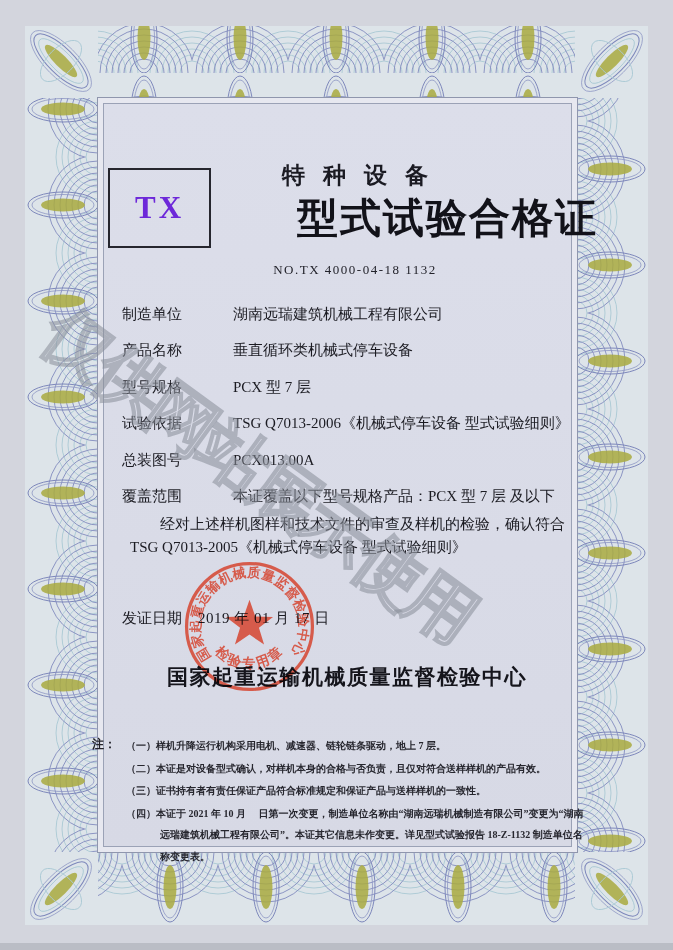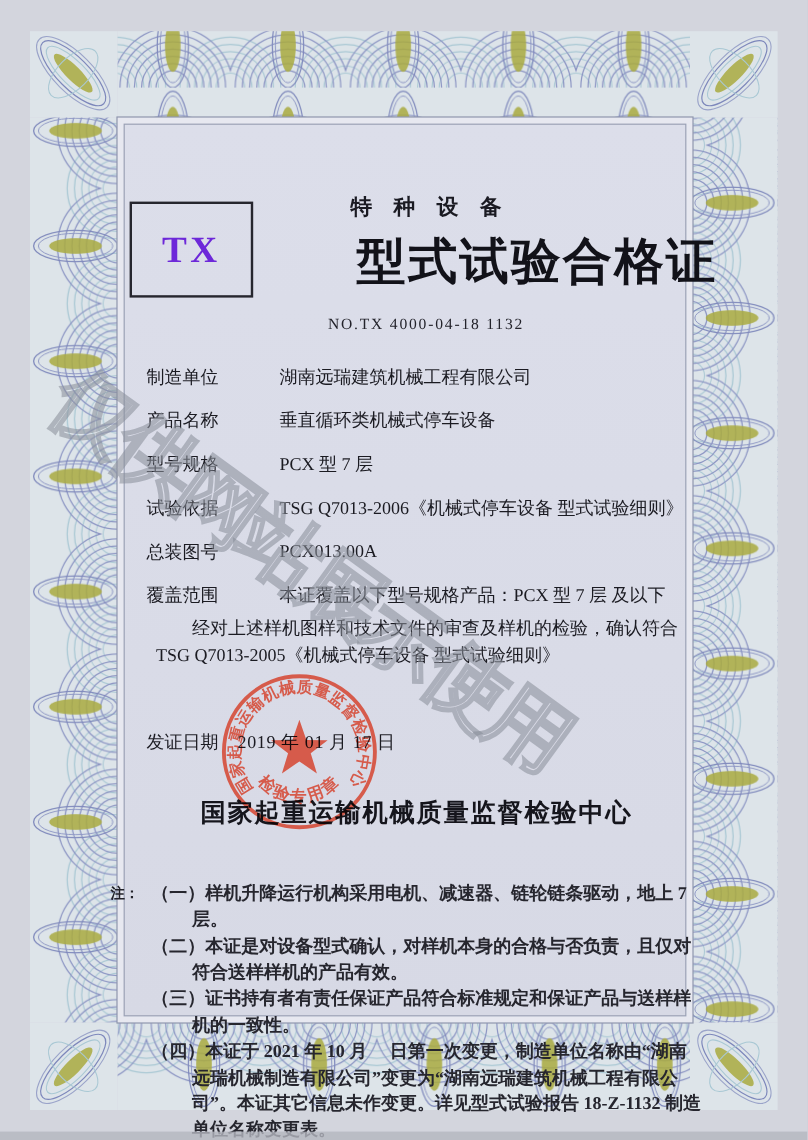--- a/index.html
+++ b/index.html
@@ -12,21 +12,21 @@
   .border-svg{position:absolute;left:0;top:0;z-index:1;}
   .content{position:absolute;left:0;top:0;width:673px;height:950px;z-index:3;}
 
   .tx-box{
     position:absolute;left:108px;top:168px;width:99px;height:76px;
     border:2px solid #26262e;display:flex;align-items:center;justify-content:center;
     font-size:31px;font-weight:bold;letter-spacing:3px;color:#6d28d9;
   }
   .title-small{
     position:absolute;left:112px;top:160px;width:486px;text-align:center;
-    font-size:18px;font-weight:600;letter-spacing:18px;text-indent:18px;color:#1a1a22;
+    font-size:23px;font-weight:600;letter-spacing:18px;text-indent:18px;color:#1a1a22;
   }
   .title-large{
     position:absolute;left:112px;top:191px;width:486px;text-align:right;
     font-size:41px;font-weight:bold;letter-spacing:2px;color:#121219;
   }
   .cert-no{
     position:absolute;left:112px;top:262px;width:486px;text-align:center;
     font-size:13px;letter-spacing:1.5px;color:#23232b;
   }
   .fields{position:absolute;left:122px;top:296px;width:450px;}
@@ -41,21 +41,21 @@
   .date-label{width:62px;flex:none;}
   .date-value{margin-left:14px;letter-spacing:.5px;}
   .authority{
     position:absolute;left:107px;top:663px;width:480px;text-align:center;
     font-size:21px;font-weight:bold;letter-spacing:1.5px;color:#15151c;
   }
   .seal{position:absolute;left:178px;top:555px;mix-blend-mode:multiply;opacity:.92;}
   .notes-label{position:absolute;left:92px;top:736px;font-size:12px;font-weight:bold;color:#22222a;}
   .notes{position:absolute;left:126px;top:735px;width:460px;}
   .note{
-    font-size:15px;font-weight:bold;line-height:21.5px;color:#26262e;
+    font-size:10px;font-weight:bold;line-height:21.5px;color:#26262e;
     padding-left:34px;text-indent:-34px;margin-bottom:1px;
   }
   .watermark{
     position:absolute;left:78px;top:288px;z-index:4;pointer-events:none;
     transform:rotate(36deg);transform-origin:0 0;white-space:nowrap;
     font-size:68px;font-weight:bold;letter-spacing:-4px;
     color:rgba(255,255,255,0.05);
     -webkit-text-stroke:2px rgba(135,140,152,0.55);
   }
   .scan-edge-bottom{position:absolute;left:0;bottom:0;width:673px;height:7px;background:#b4b7bf;opacity:.8;z-index:5;}

